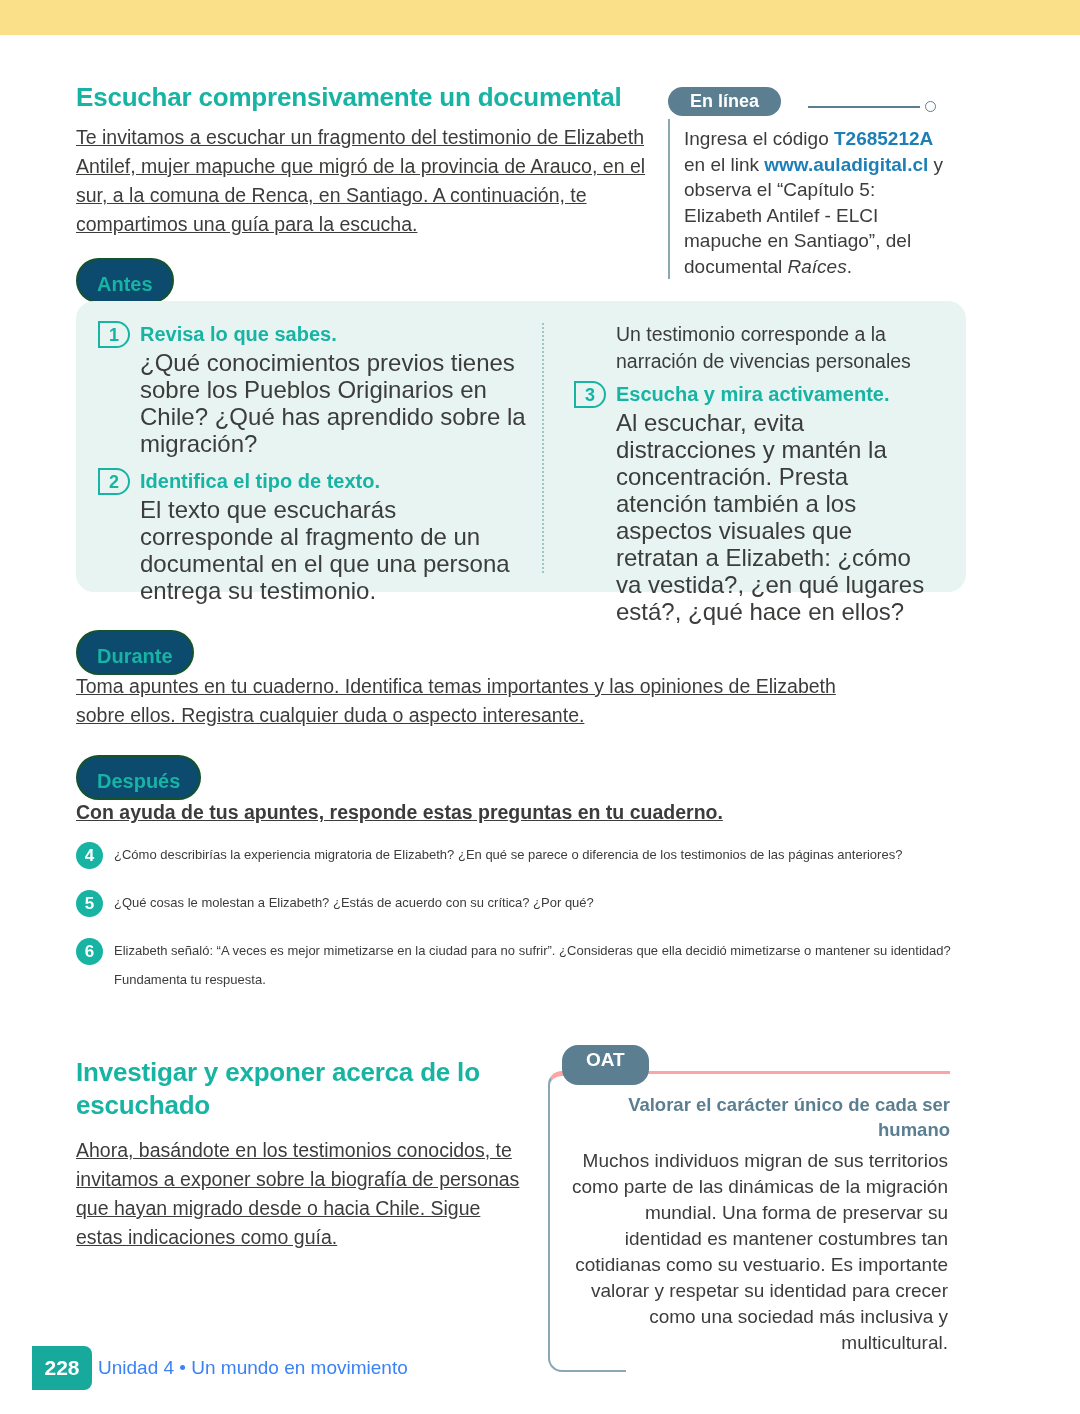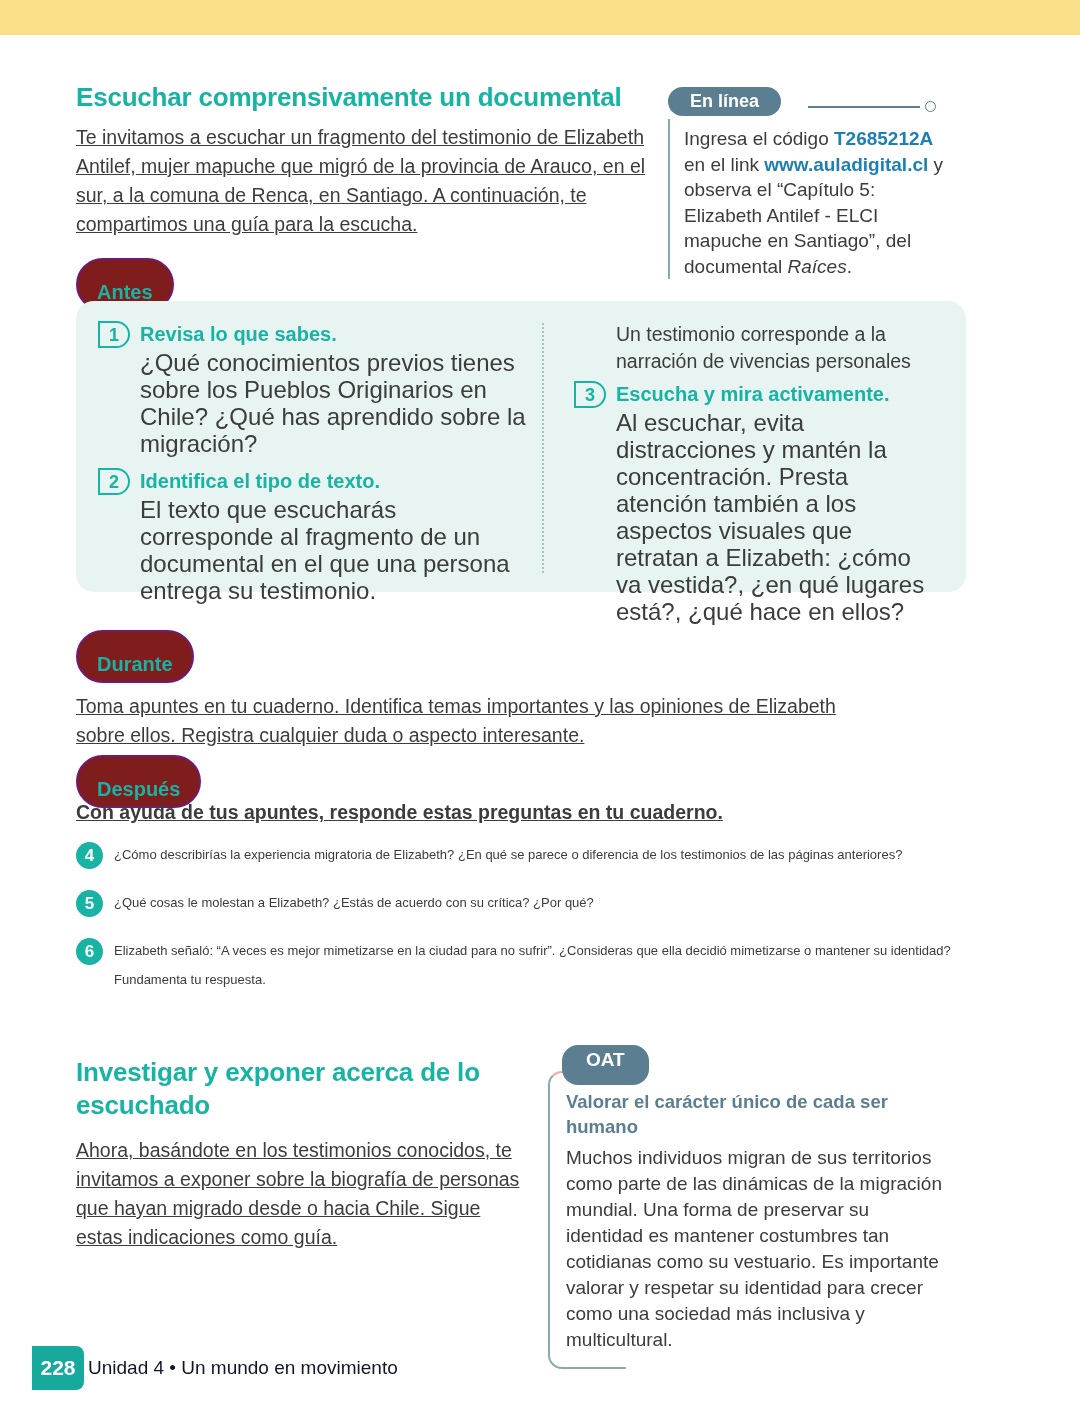--- a/index.html
+++ b/index.html
@@ -56,28 +56,28 @@
   .intro {
     position: absolute;
     left: 76px; top: 46px;
     width: 575px;
   }
   .intro .sec-heading { margin-bottom: 9px; }
 
   
   .pill {
     display: inline-block;
-    border: 2px solid #701a75;
+    border: 2px solid #14532d;
     border-radius: 40px;
     color: #17b3a3;
     font-size: 20px;
     font-weight: bold;
-    padding: 22px 19px 7px;
+    padding: 14px 19px 7px;
     line-height: 1;
-    background: #7f1d1d;
+    background: #0c4a6e;
   }
 
   
   .enlinea {
     position: absolute;
     left: 668px; top: 52px;
     width: 290px;
   }
   .enlinea-head {
     position: relative;
@@ -197,21 +197,21 @@
     font-size: 19.5px;
     line-height: 27px;
     margin: 0 0 6px 0;
     padding-left: 8px;
     color: #3c3c3b;
   }
   .step-indent { padding-left: 42px; }
 
   
   .durante-label { position: absolute; left: 76px; top: 595px; }
-  .durante-text  { position: absolute; left: 76px; top: 637px; width: 790px; margin-top: 20px; }
+  .durante-text  { position: absolute; left: 76px; top: 637px; width: 790px; }
 
   .despues-label { position: absolute; left: 76px; top: 720px; }
   .despues-text  { position: absolute; left: 76px; top: 763px; width: 790px;
                    font-weight: bold; font-size: 19.5px; }
 
   
   .qlist {
     position: absolute;
     left: 76px; top: 805px;
     width: 880px;
@@ -264,28 +264,29 @@
     padding: 5px 24px 16px;
     line-height: 1;
     position: relative;
     left: 14px;
     z-index: 2;
   }
   .oat-bracket {
     position: relative;
     margin-top: -14px;
     border-left: 2px solid #8aa7b5;
-    border-top: 2px solid #fca5a5;
+    border-top: 5px solid #fca5a5;
     border-bottom: 2px solid #8aa7b5;
     border-top-left-radius: 14px;
     border-bottom-left-radius: 14px;
     border-right: none;
     padding: 16px 0 14px 16px;
     width: 402px;
     box-sizing: border-box;
+    text-align: right;
   }
   
   .oat-bracket::before {
     content: "";
     position: absolute;
     left: 14px; top: -2px;
     right: 0;
     height: 2px;
     background: #ffffff;
   }
@@ -315,35 +316,35 @@
   
   .footer {
     position: absolute;
     left: 0; bottom: 24px;
     width: 1080px;
     height: 44px;
   }
   .pagenum {
     position: absolute;
     left: 32px; top: 0;
-    width: 52px; height: 44px;
+    width: 60px; height: 44px;
     background: #17a99c;
     border-radius: 0 8px 8px 0;
     color: #ffffff;
     font-size: 21px;
     font-weight: bold;
     text-align: center;
     line-height: 44px;
   }
   .footer-text {
     position: absolute;
-    left: 88px; top: 0;
+    left: 98px; top: 0;
     line-height: 44px;
     font-size: 19px;
-    color: #0f172a;
+    color: #3b82f6;
   }
 </style>
 </head>
 <body>
 
 <div class="top-band"></div>
 
 <div class="page">
 
   <div class="intro">

